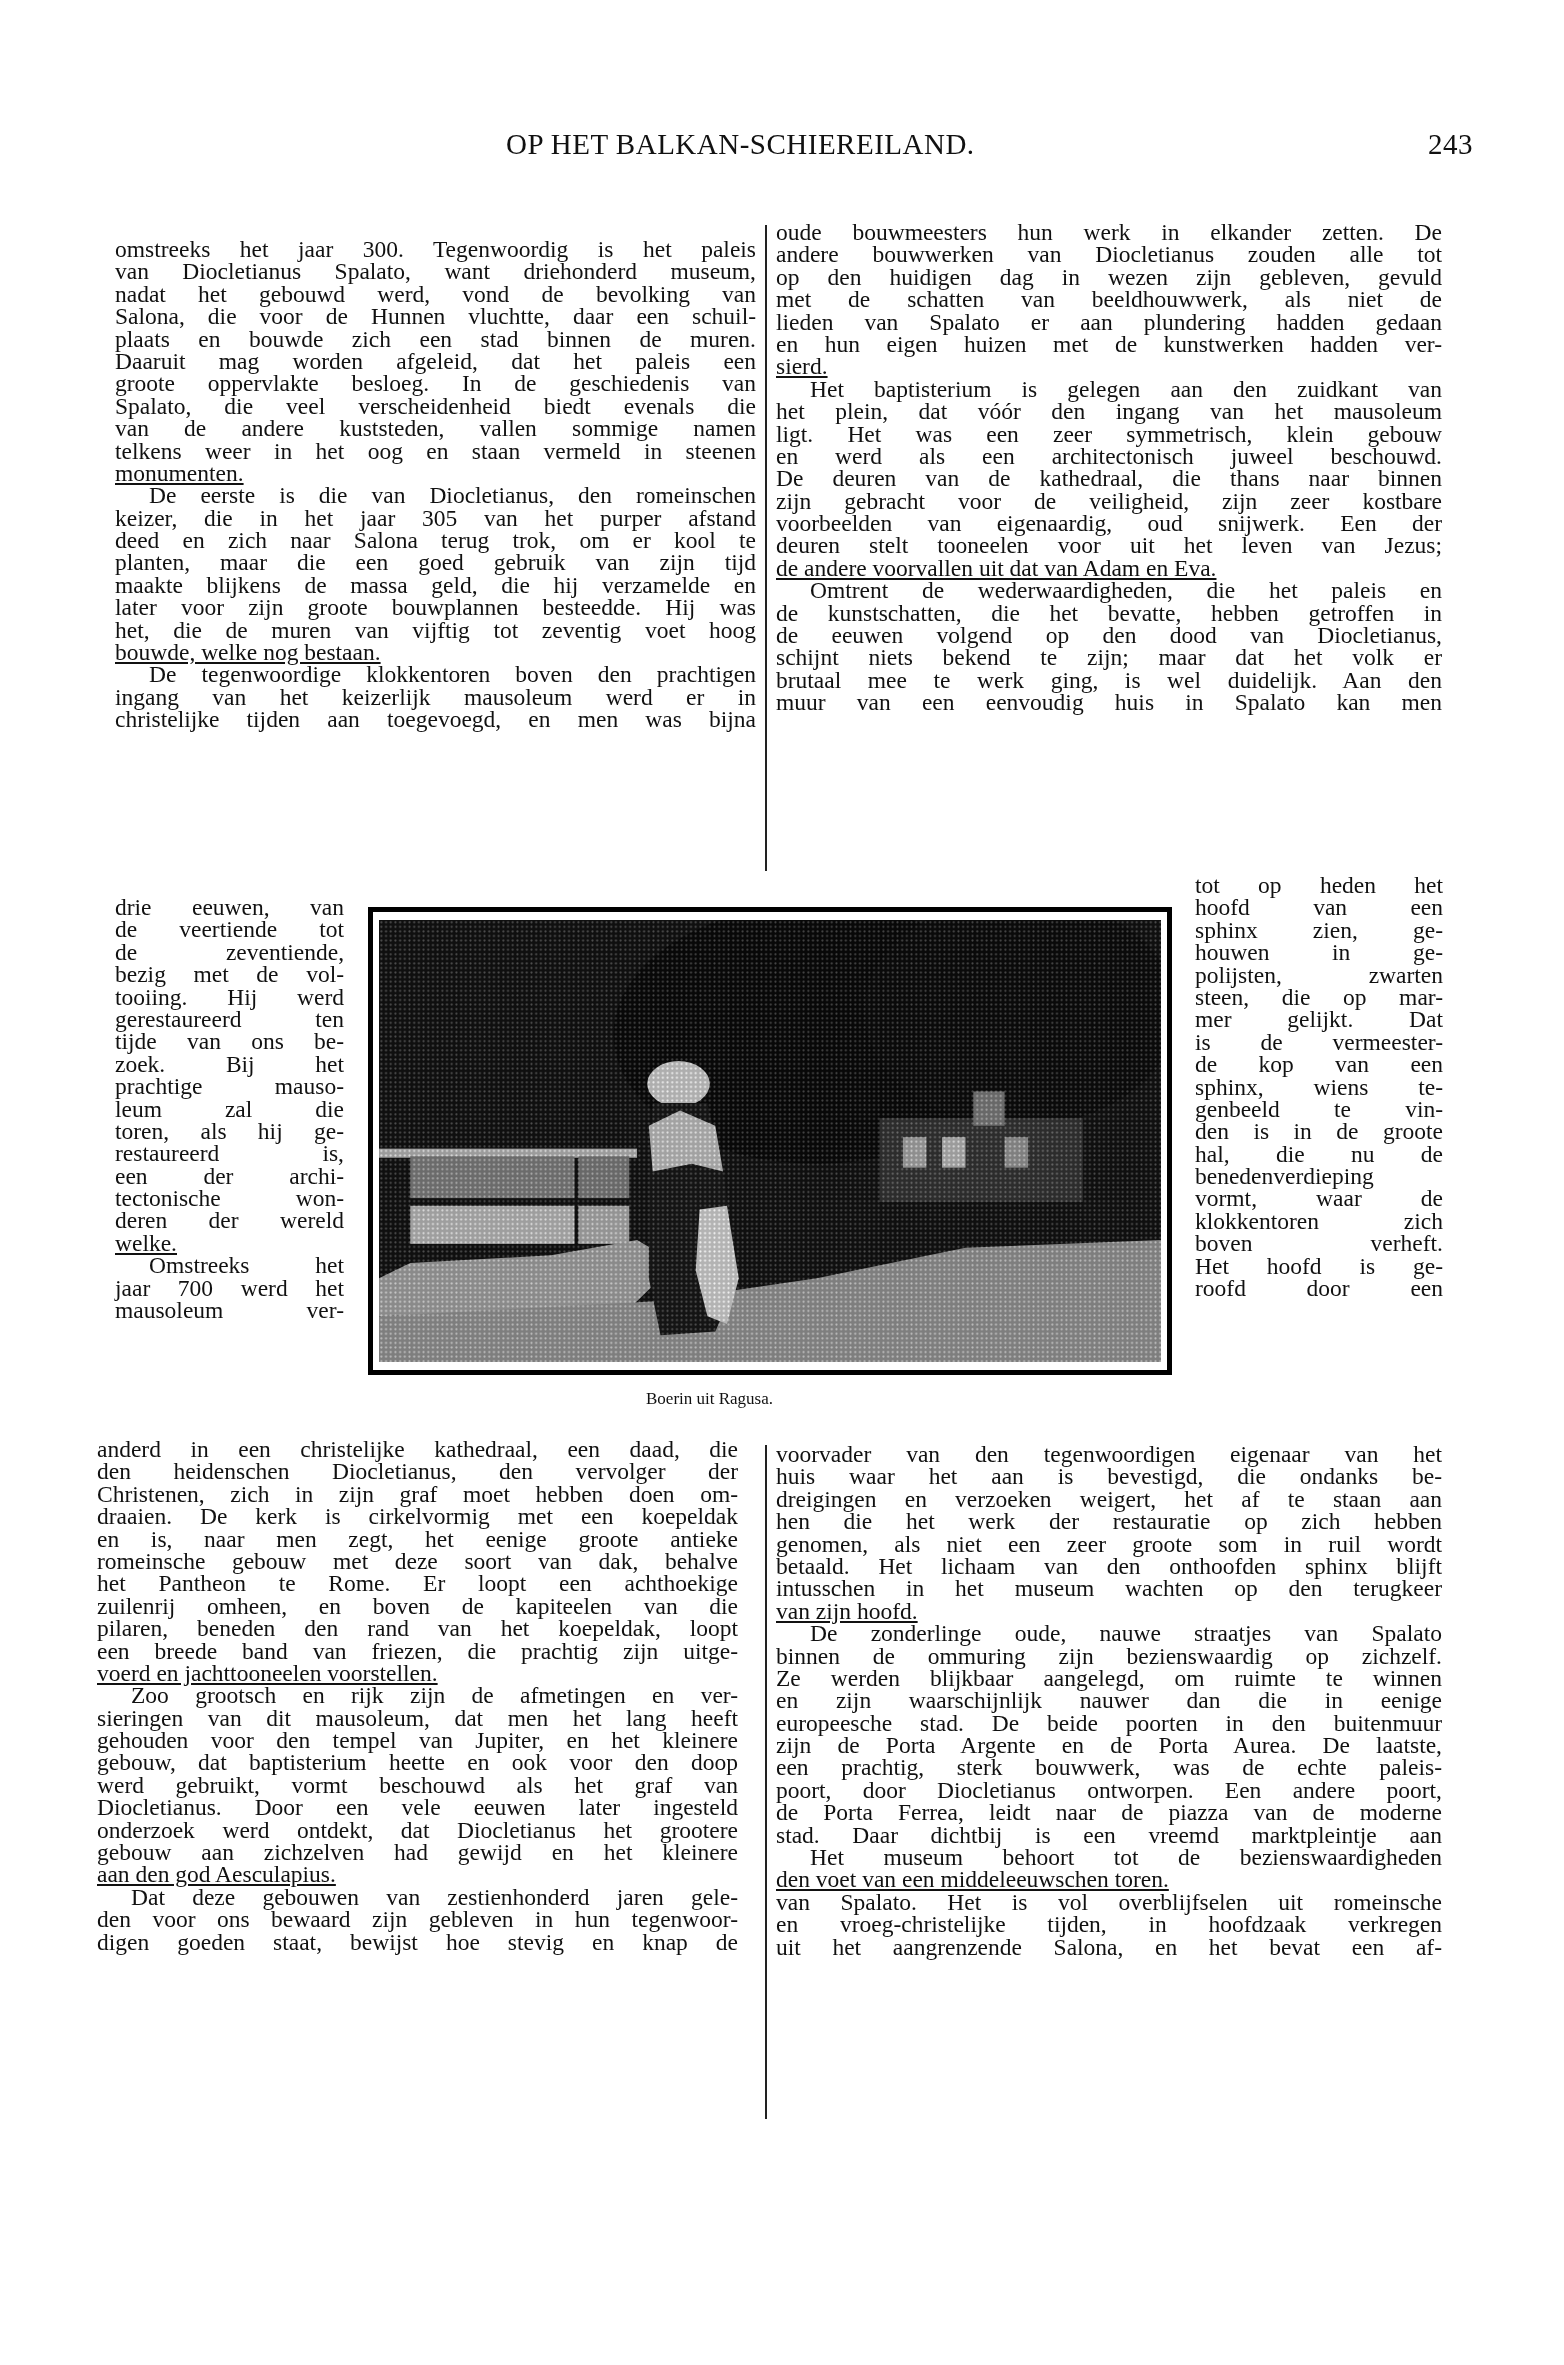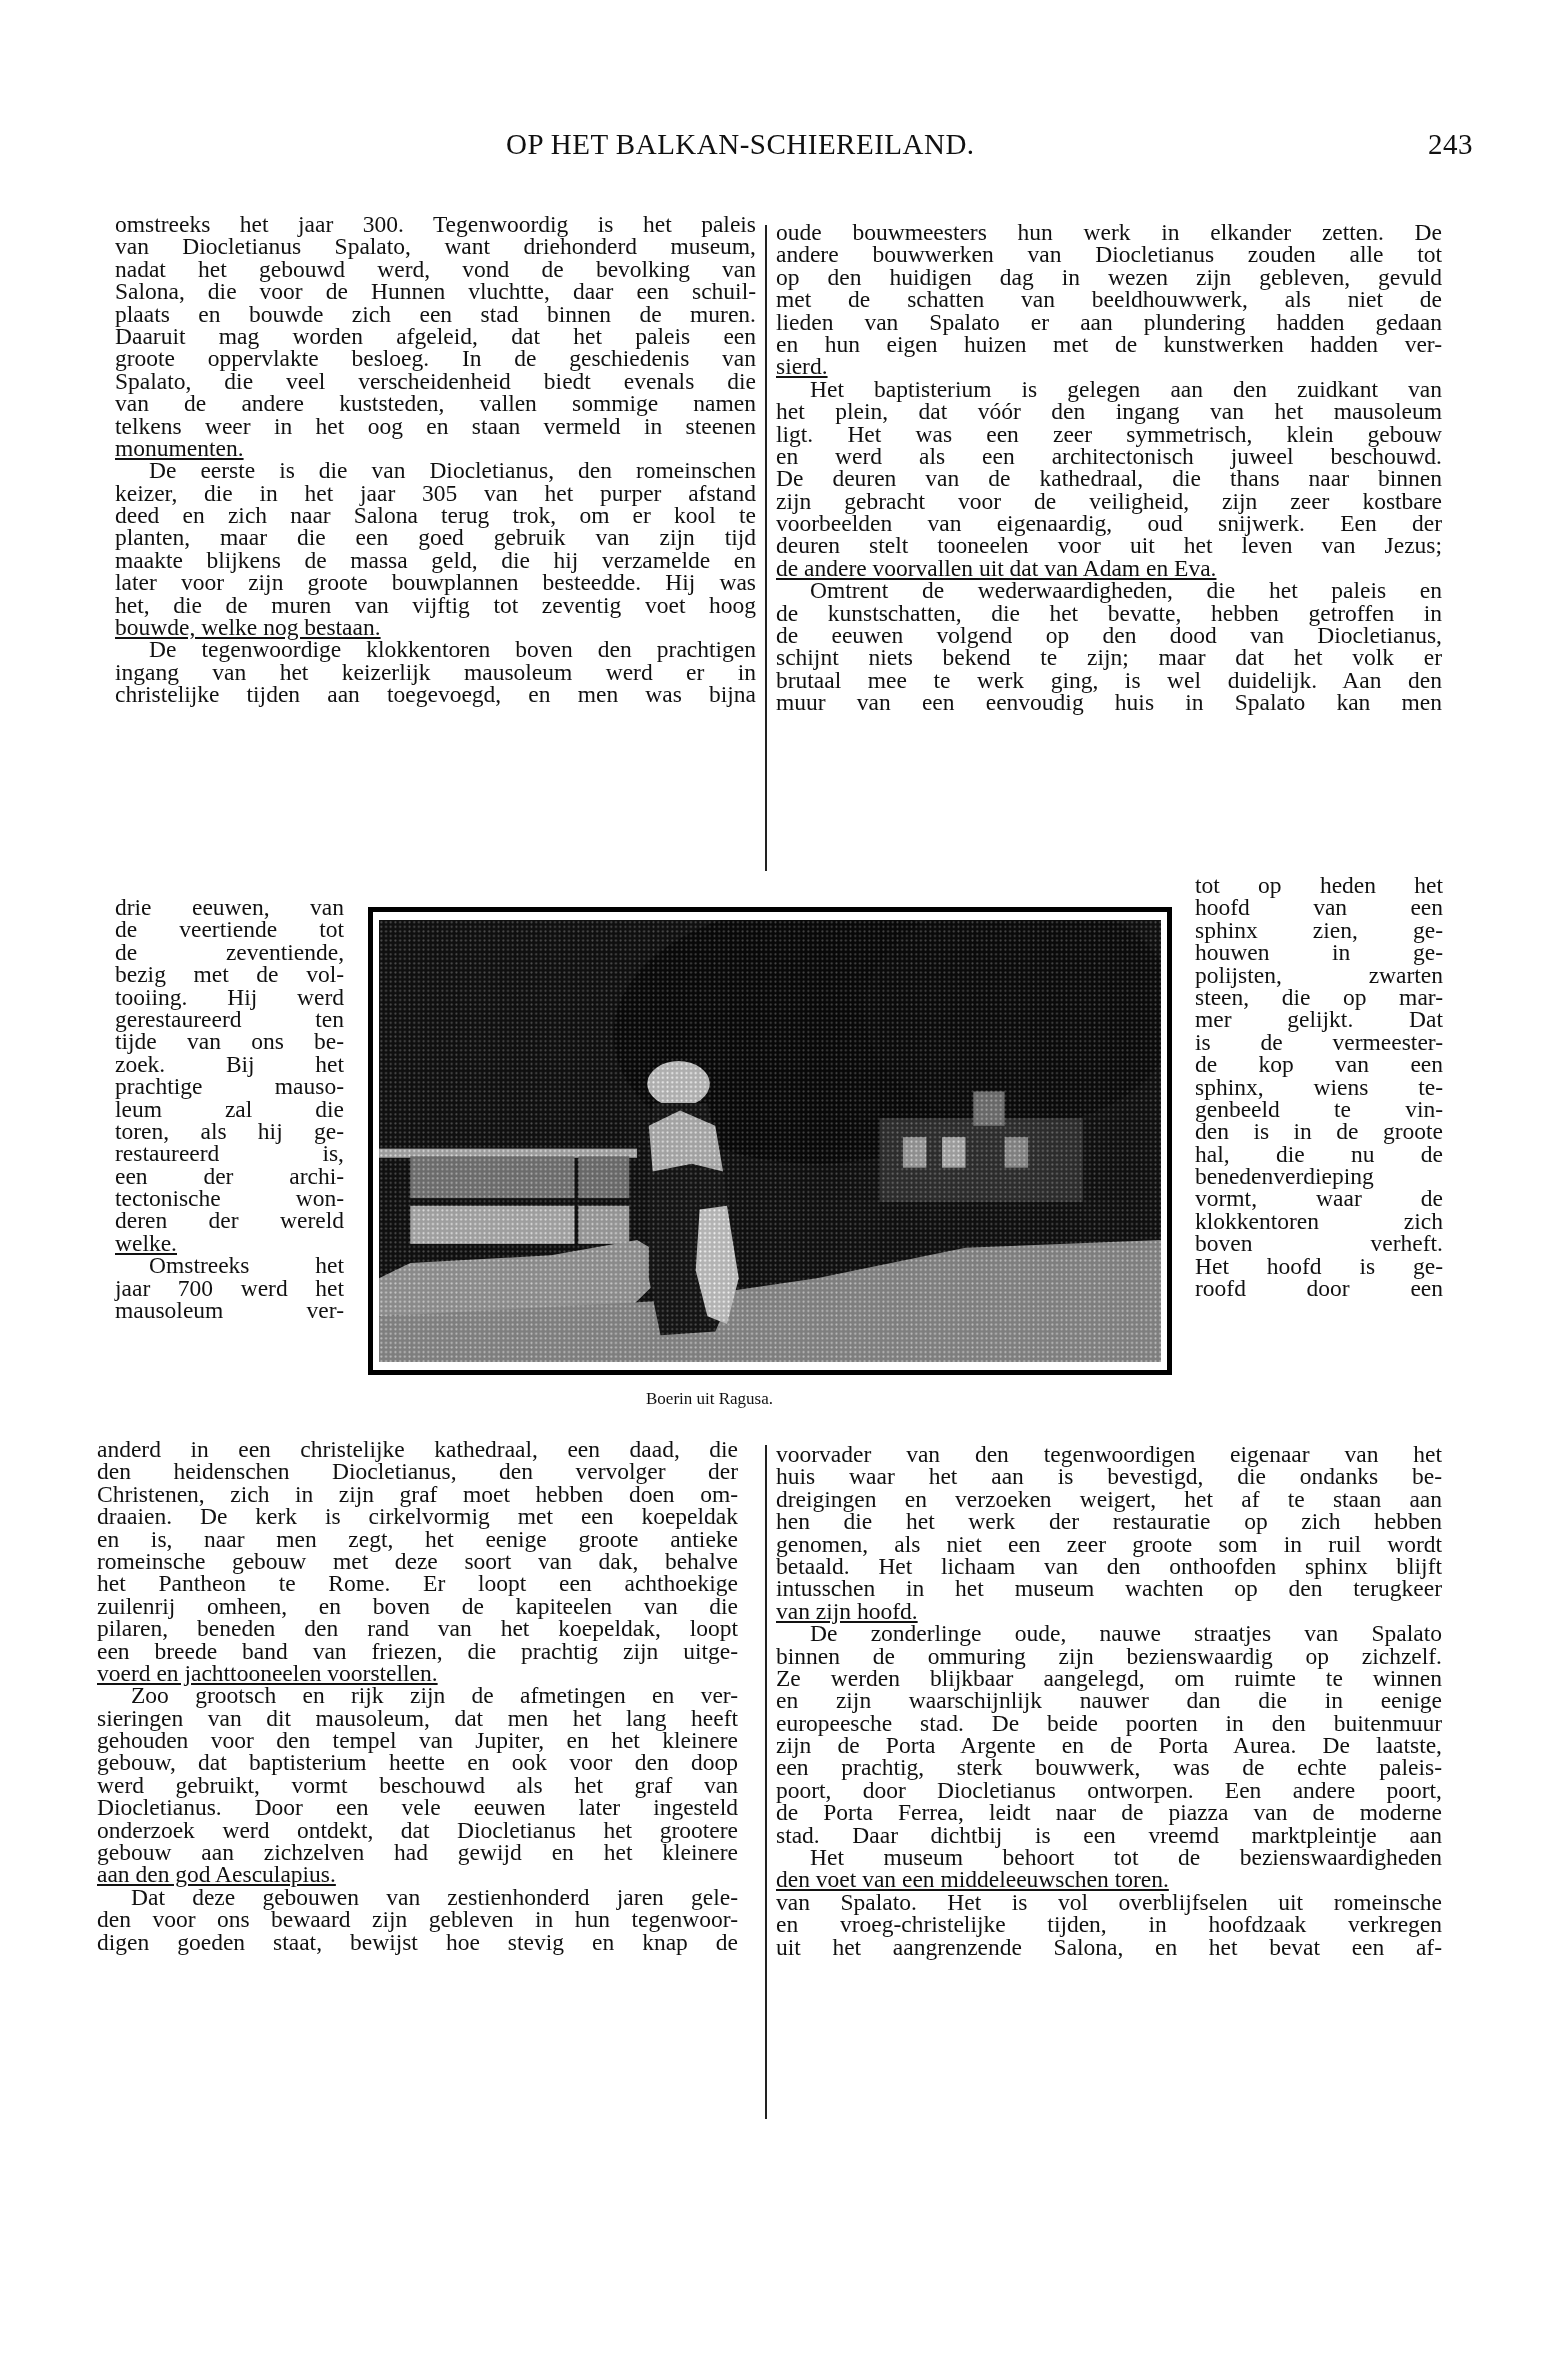--- a/index.html
+++ b/index.html
@@ -5,21 +5,21 @@
   html, body { margin:0; padding:0; background:#ffffff; }
   body { width:1564px; height:2366px; position:relative; overflow:hidden;
          font-family:"Liberation Serif","DejaVu Serif",serif; color:#111; }
   .hdr { position:absolute; top:128px; font-size:29px; letter-spacing:0.5px; }
   .hdr-title { left:506px; }
   .hdr-num { left:1428px; }
   .col { position:absolute; font-size:23.5px; line-height:22.4px; }
   .col .ln { display:block; white-space:nowrap; text-align:justify; text-align-last:justify; height:22.4px; }
   .col .ln.last { text-align-last:left;text-decoration:underline; }
   .col .ln.indent { padding-left:34px; }
-  .lc { left:115px; width:641px; top:213px; }
+  .lc { left:115px; width:641px; top:238px; }
   .rc { left:776px; width:666px; top:221px; }
   .lc-narrow { left:115px; width:229px; top:896px; }
   .rc-narrow { left:1195px; width:248px; top:874px; }
   .lc-bottom { left:97px; width:641px; top:1438px; }
   .rc-bottom { left:776px; width:666px; top:1443px; }
   .divider { position:absolute; width:1.5px; background:#222; left:765px; }
   .photo-frame { position:absolute; left:368px; top:907px; width:804px; height:468px;
                  border:5px solid #000; box-sizing:border-box; background:#fff; }
   .photo { position:absolute; left:6px; top:8px; right:6px; bottom:8px; background:#1a1a1a; overflow:hidden; }
   .photo svg { width:100%; height:100%; display:block; }

